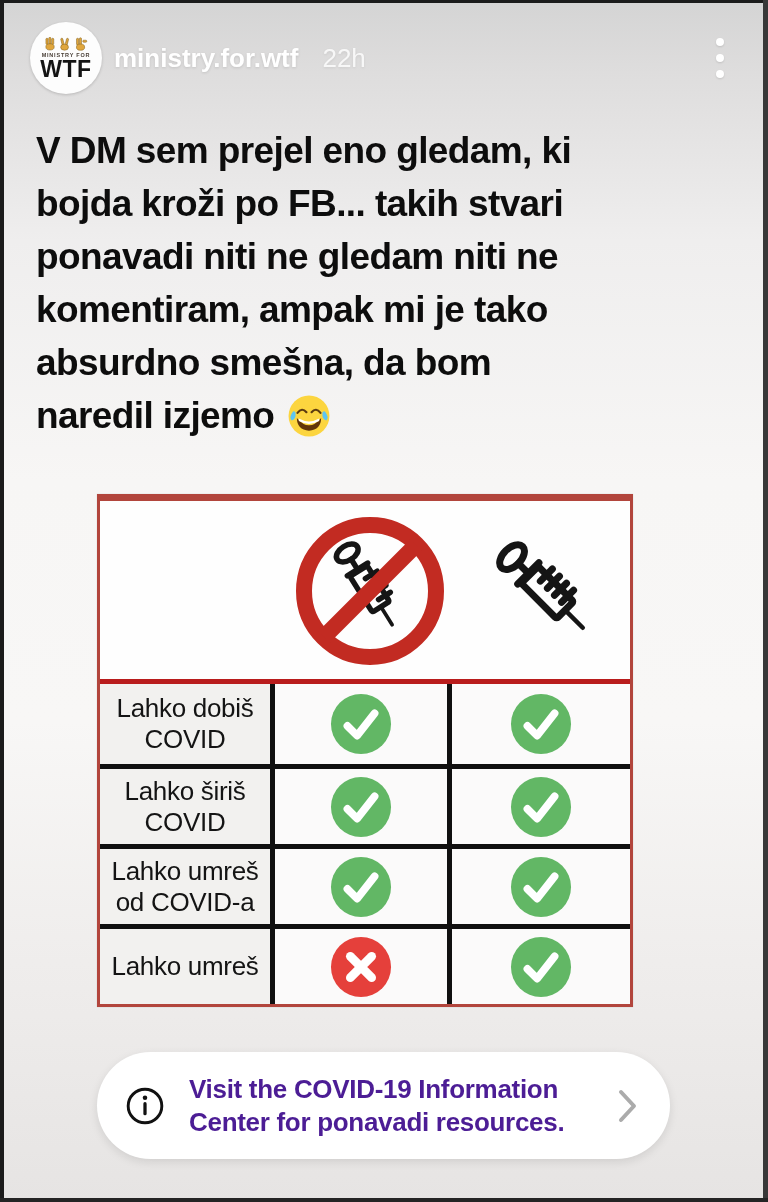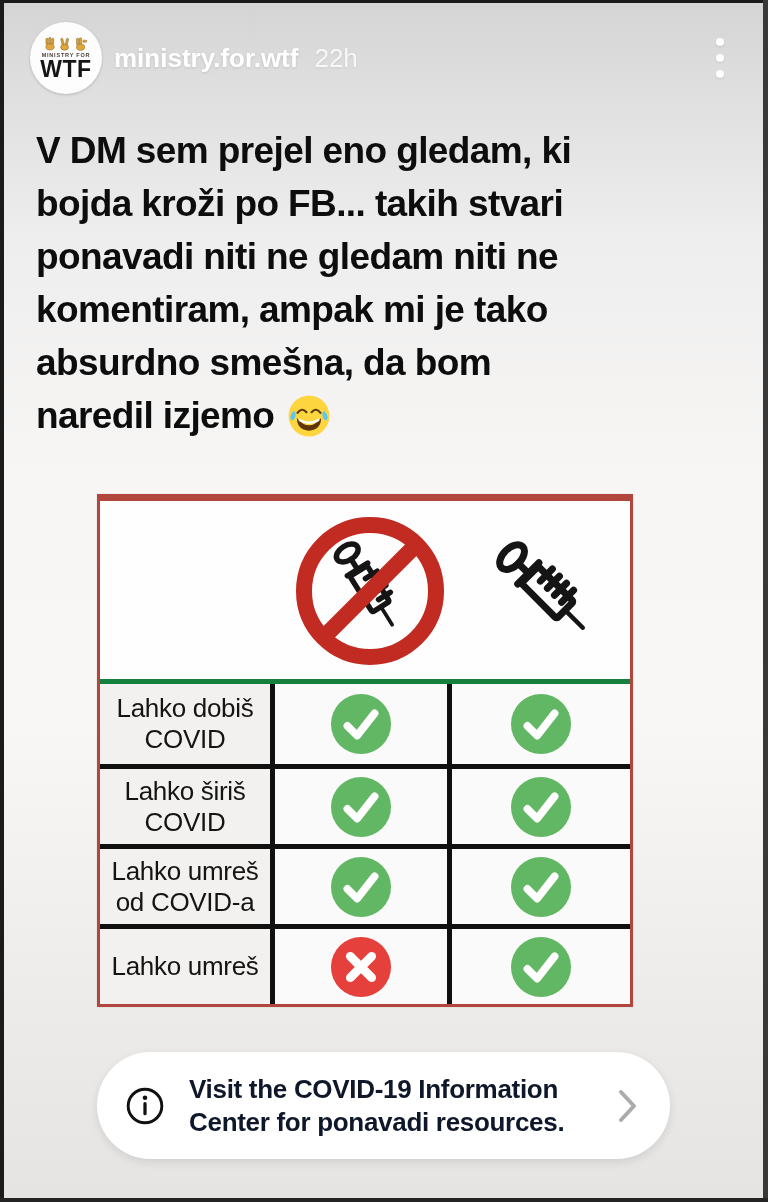--- a/index.html
+++ b/index.html
@@ -17,49 +17,49 @@
   .edge.bottom{left:0;bottom:0;right:0;height:4px;background:#242424;}
 
   
   .header{position:absolute;left:30px;right:36px;top:20px;height:76px;display:flex;align-items:center;}
   .avatar{width:72px;height:72px;border-radius:50%;background:#fdfdfd;box-shadow:0 1px 3px rgba(0,0,0,.18);
     display:flex;flex-direction:column;align-items:center;justify-content:center;flex:0 0 auto;cursor:pointer;}
   .avatar .hands{margin-top:2px;line-height:0;}
   .avatar .ministry{font-size:5.5px;font-weight:700;letter-spacing:.8px;color:#4a4038;margin-top:1px;white-space:nowrap;}
   .avatar .wtf{font-size:23px;font-weight:900;letter-spacing:.5px;color:#141414;line-height:1;margin-top:0;}
   .username{margin-left:12px;font-size:26px;font-weight:700;color:#ffffff;text-shadow:0 1px 3px rgba(0,0,0,.12);}
-  .timestamp{margin-left:16px;font-size:26px;font-weight:400;color:rgba(255,255,255,.82);text-shadow:0 1px 3px rgba(0,0,0,.08);}
+  .timestamp{margin-left:24px;font-size:26px;font-weight:400;color:rgba(255,255,255,.82);text-shadow:0 1px 3px rgba(0,0,0,.08);}
   .spacer{flex:1;}
   .kebab{display:flex;flex-direction:column;align-items:center;gap:8px;padding:6px;cursor:pointer;margin-right:2px;}
   .kebab .dot{width:8px;height:8px;border-radius:50%;background:#ffffff;box-shadow:0 1px 2px rgba(0,0,0,.12);}
 
   
   .story-text{position:absolute;left:36px;top:124px;right:20px;color:#0d0d0d;}
   .story-line{font-size:37px;line-height:53px;font-weight:800;letter-spacing:-.6px;white-space:nowrap;display:flex;align-items:center;}
   .emoji{width:46px;height:46px;margin-left:12px;flex:0 0 auto;}
 
   
   .meme-table{position:absolute;left:97px;top:494px;width:536px;background:#fbfafa;
     border:3px solid #b2453c;border-top-width:7px;box-shadow:0 0 1px rgba(0,0,0,.2);}
   .t-header{position:relative;height:178px;background:#fefefe;}
   .icon-wrap{position:absolute;}
-  .t-body{border-top:5px solid #15803d;}
+  .t-body{border-top:5px solid #b91c1c;}
   .t-row{display:grid;grid-template-columns:170px 177px 183px;height:80px;}
   .t-row + .t-row{border-top:5px solid #101010;}
   .t-cell{display:flex;align-items:center;justify-content:center;background:#fbfafa;}
   .t-cell + .t-cell{border-left:5px solid #101010;}
   .label-cell{flex-direction:column;background:#f2f1ef;padding:2px 4px;}
   .label-line{font-size:26px;line-height:31px;letter-spacing:-.3px;color:#141414;text-align:center;white-space:nowrap;}
   .status-icon{width:62px;height:62px;}
 
   
   .banner{position:absolute;left:97px;top:1052px;width:573px;height:107px;background:#ffffff;border-radius:54px;
     box-shadow:0 3px 10px rgba(0,0,0,.10);display:flex;align-items:center;cursor:pointer;}
   .info-icon{width:40px;height:40px;margin-left:28px;flex:0 0 auto;}
-  .banner-text{margin-left:24px;color:#0f172a;}
+  .banner-text{margin-left:24px;color:#4c1d95;}
   .banner-line{font-size:26px;line-height:33px;font-weight:700;letter-spacing:-.3px;white-space:nowrap;}
   .chevron{width:20px;height:34px;margin-left:auto;margin-right:32px;flex:0 0 auto;}
 </style>
 </head>
 <body>
 
 <div id="screen">
 
   <div class="header">
     <div class="avatar">

